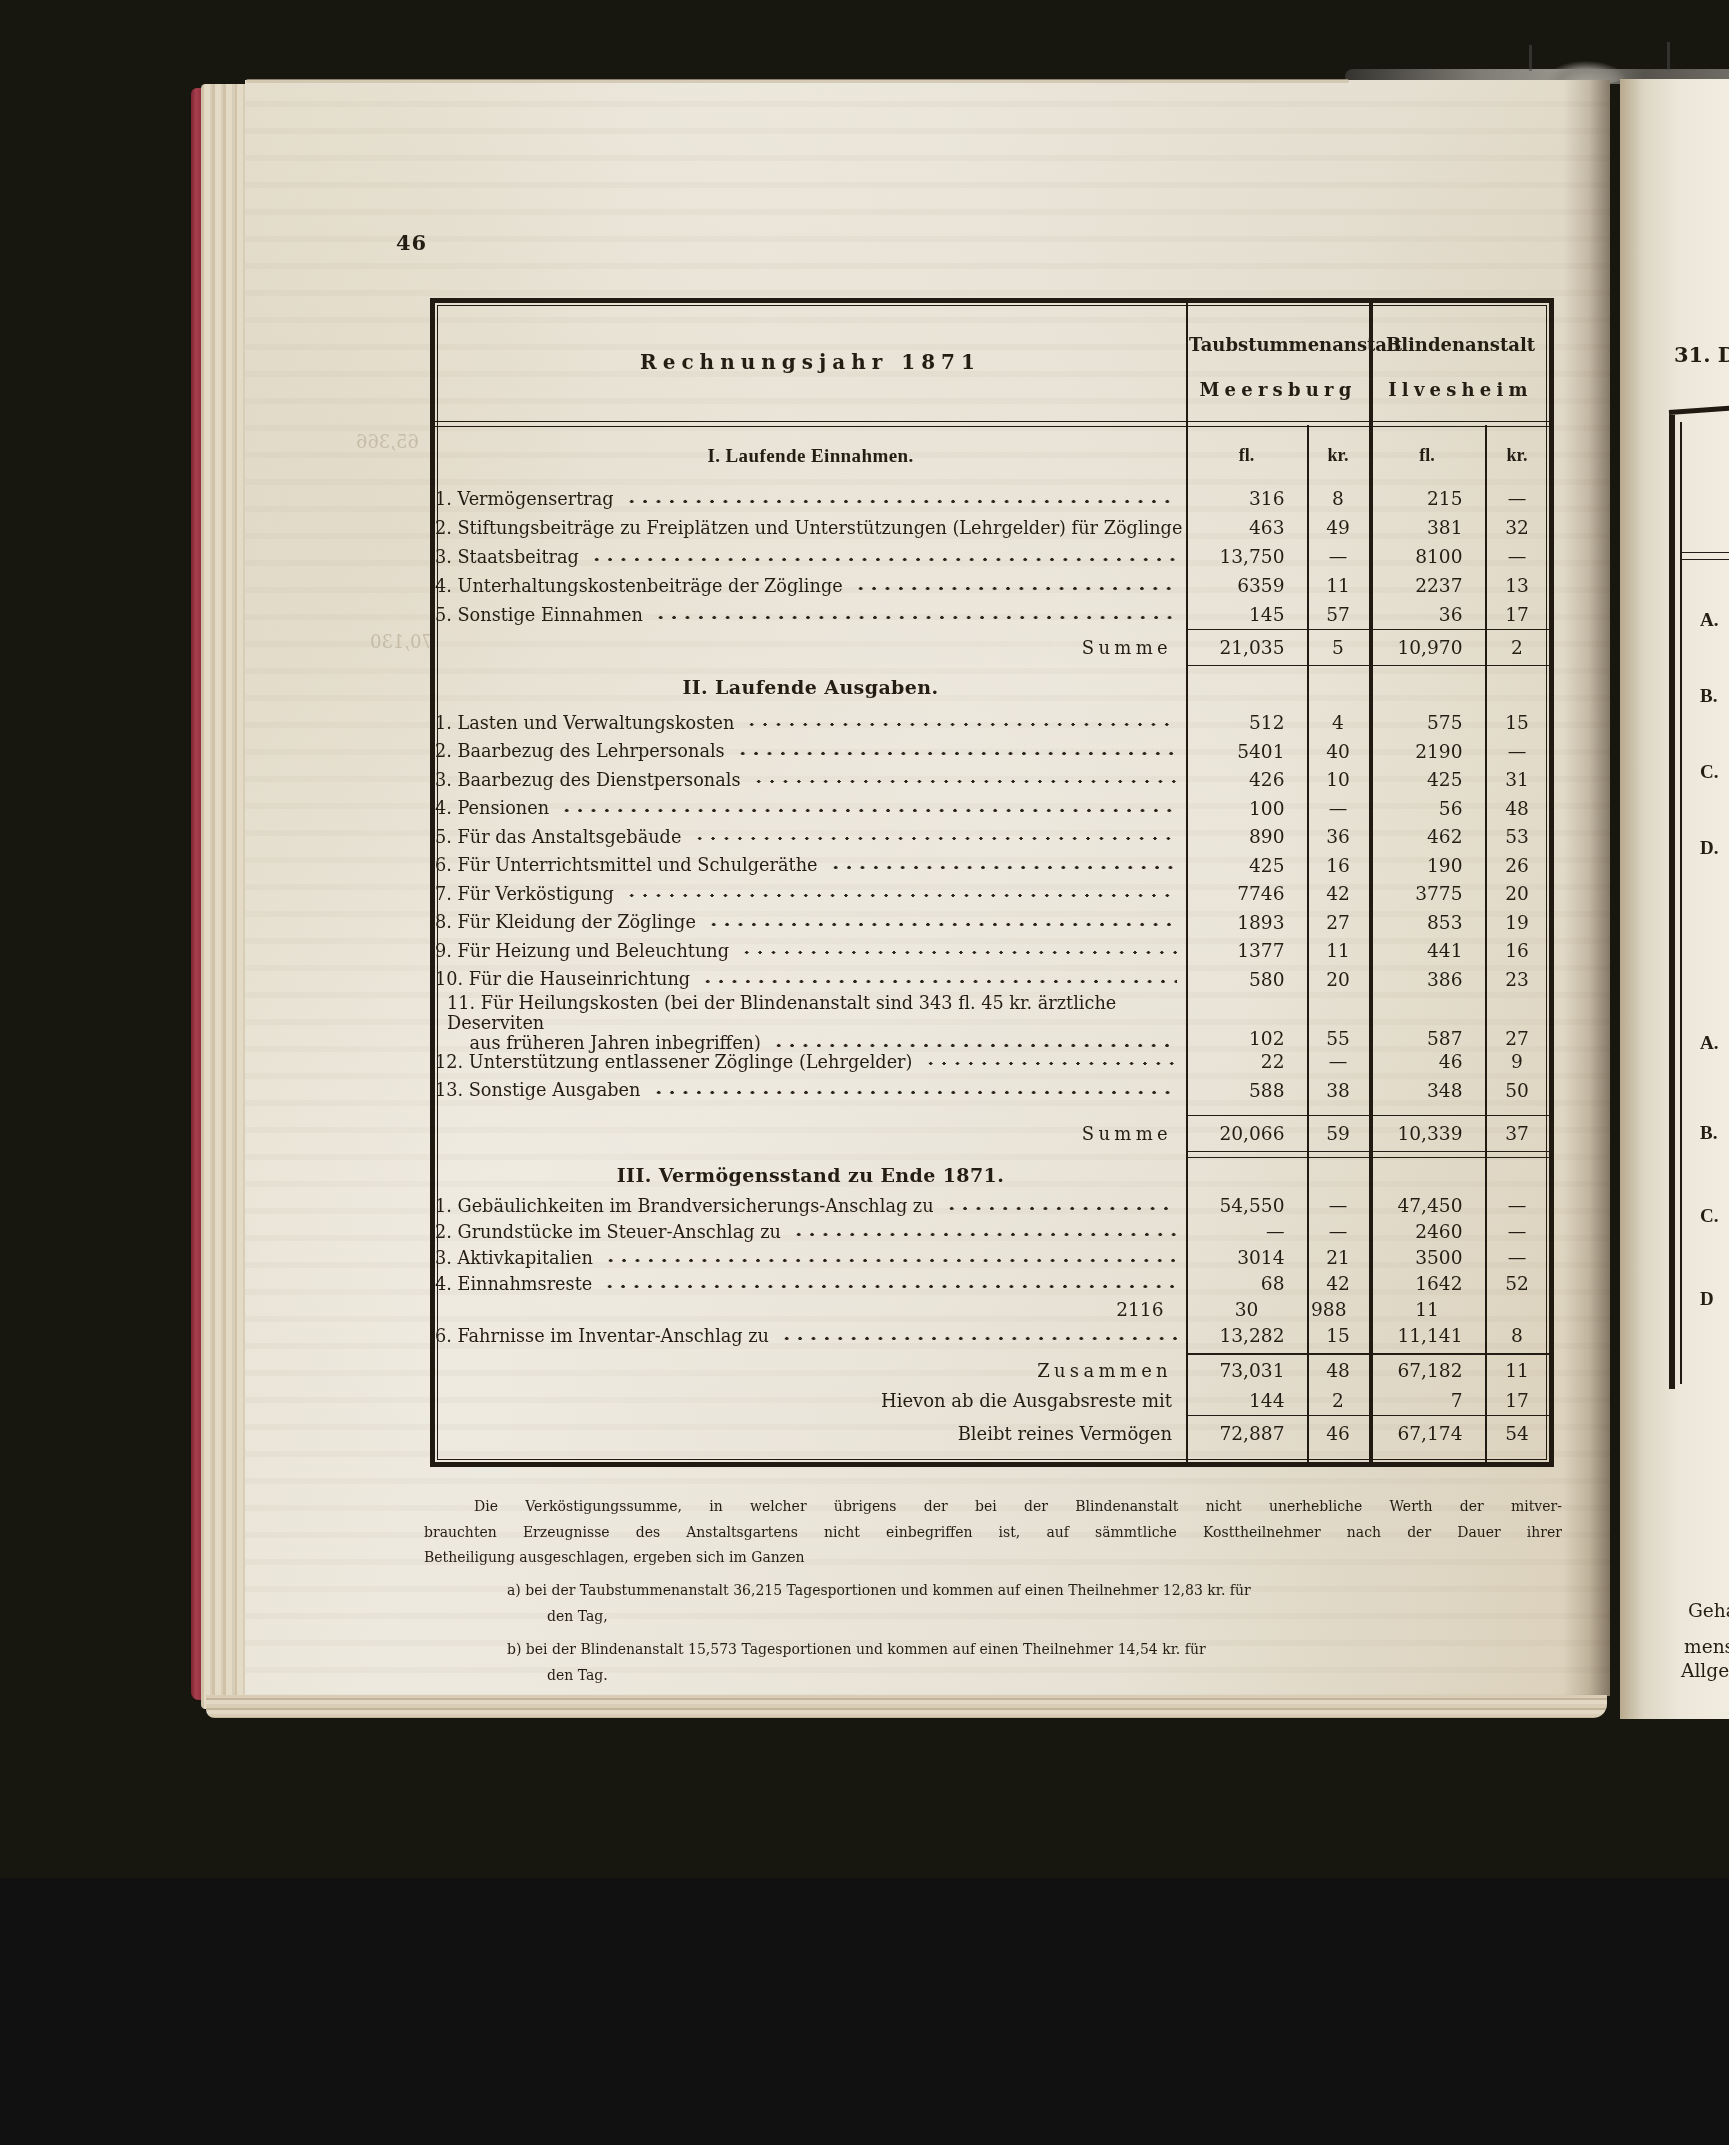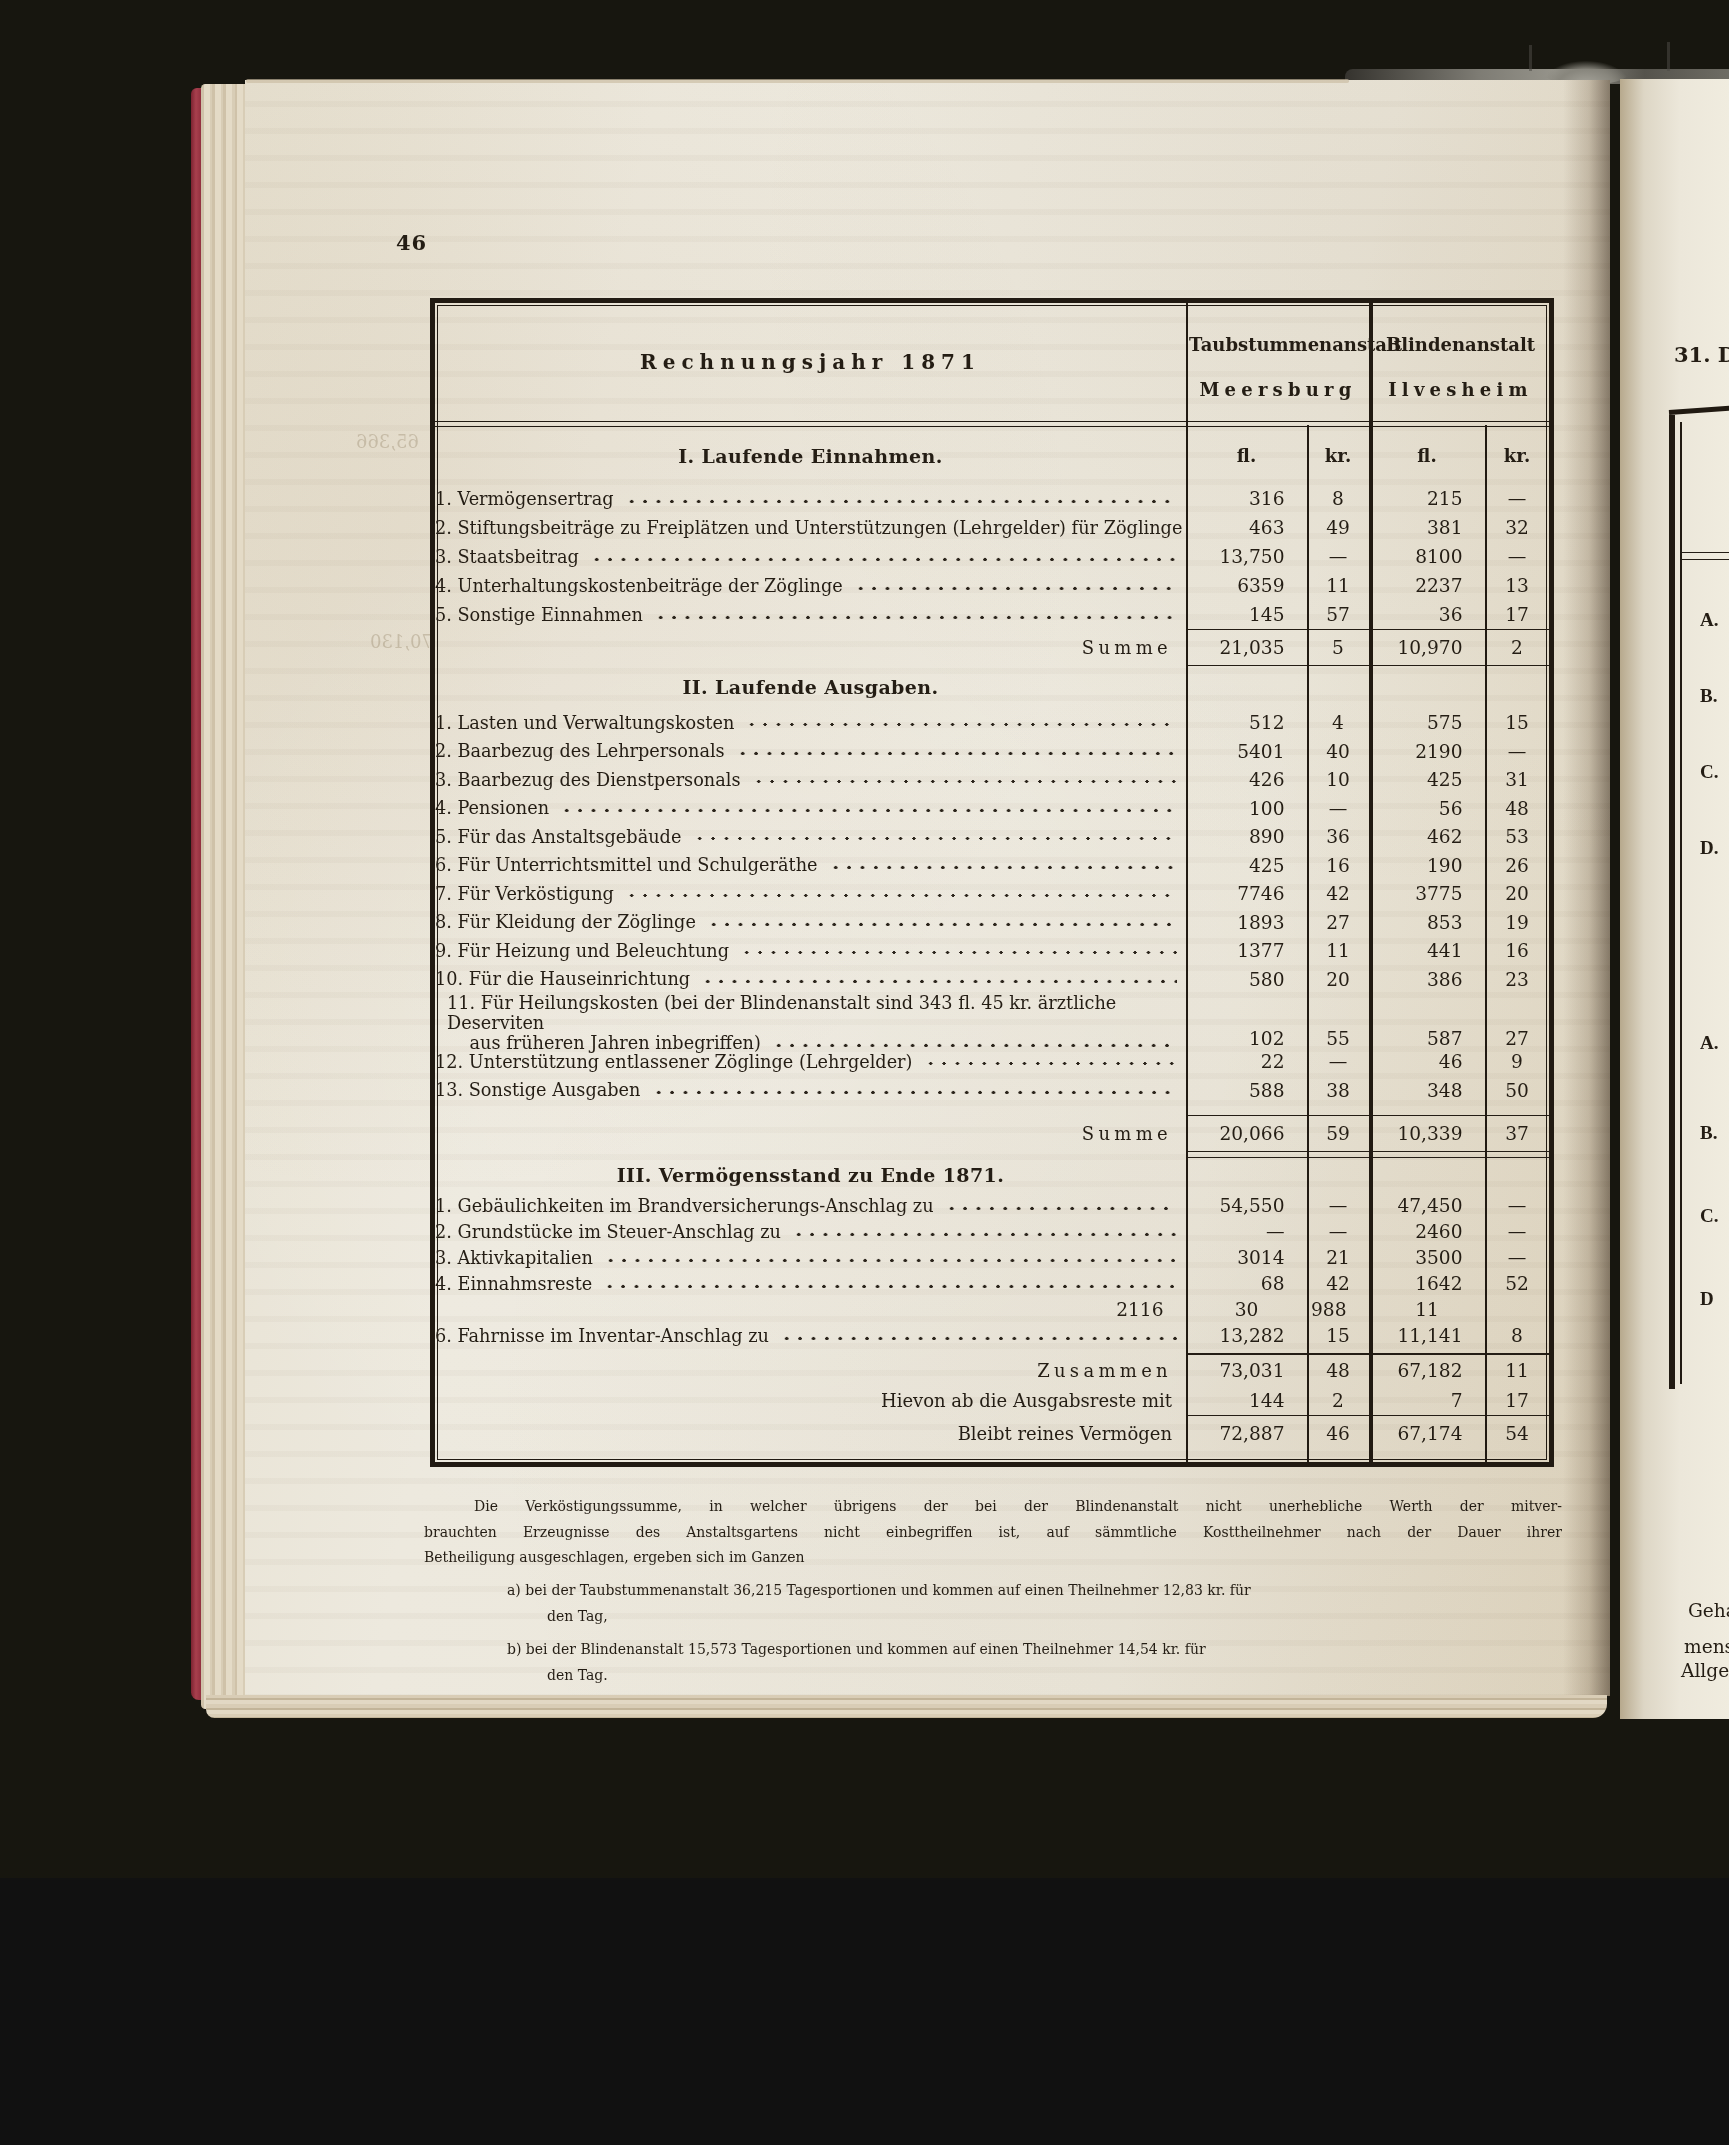--- a/index.html
+++ b/index.html
@@ -55,21 +55,21 @@
   .t-title{position:absolute;left:0;top:47px;width:751px;text-align:center;
            font-weight:bold;font-size:20px;letter-spacing:6px;white-space:nowrap;}
   .cg{position:absolute;text-align:center;font-weight:bold;font-size:18px;white-space:nowrap;}
   .cg1a{left:754px;width:178px;top:31px;}
   .cg1b{left:754px;width:178px;top:76px;letter-spacing:5.2px;}
   .cg2a{left:939px;width:173px;top:31px;}
   .cg2b{left:939px;width:173px;top:76px;letter-spacing:5.2px;}
 
   .dbl{height:4.3px;border-top:1.7px solid #211a12;border-bottom:1.4px solid #211a12;}
   .gr{display:grid;grid-template-columns:751px 121px 62px 116px 64px;align-items:center;}
-  .units{height:57px;}
+  .units{height:57px;font-family:Liberation Serif, serif;}
   .unit{text-align:center;font-weight:bold;font-size:18px;}
   .shead{text-align:center;font-weight:bold;font-size:19px;letter-spacing:0.4px;white-space:nowrap;}
   .hband{display:grid;grid-template-columns:751px;align-items:center;}
 
   .r34{height:29px;} .r33{height:28.5px;} .r30{height:26px;} .r36{height:31px;} .r40{height:35px;}
   .r49{height:42px;} .r41{height:35px;} .r62{height:54px;}
   .lab{display:flex;align-items:baseline;padding-left:0;font-size:17.7px;overflow:hidden;white-space:nowrap;}
   .lt{flex:0 0 auto;}
   .leader{flex:1 1 0;min-width:0;height:5.2px;align-self:flex-end;margin:0 8.6px 6px 11.2px;
     background-image:radial-gradient(circle, #2b241b 1.5px, transparent 1.7px);

